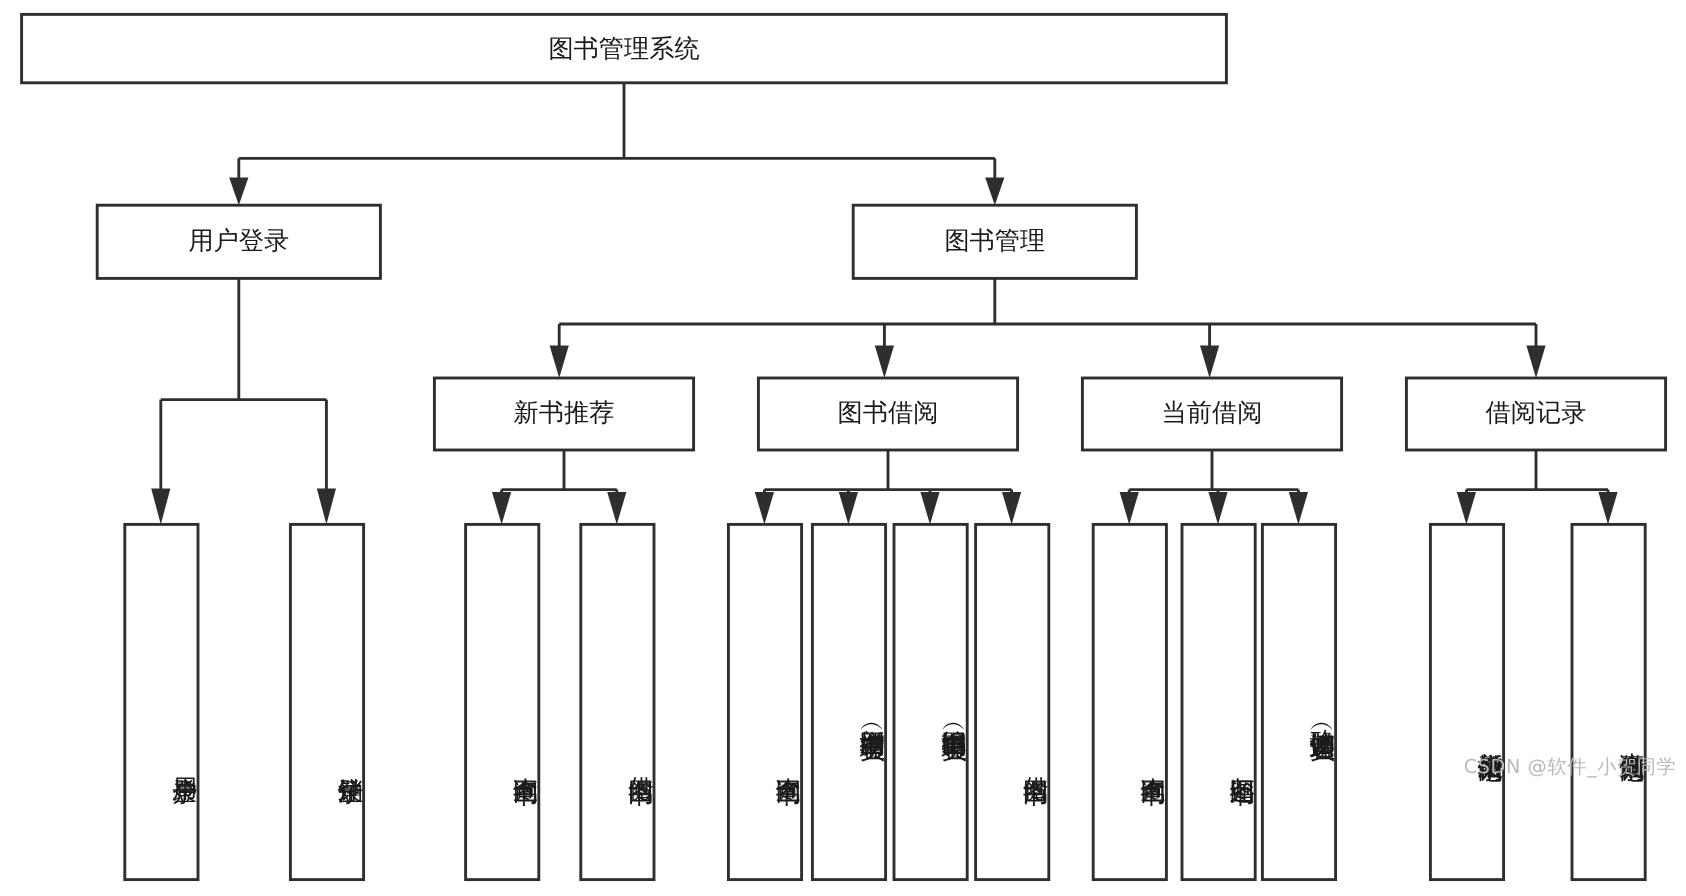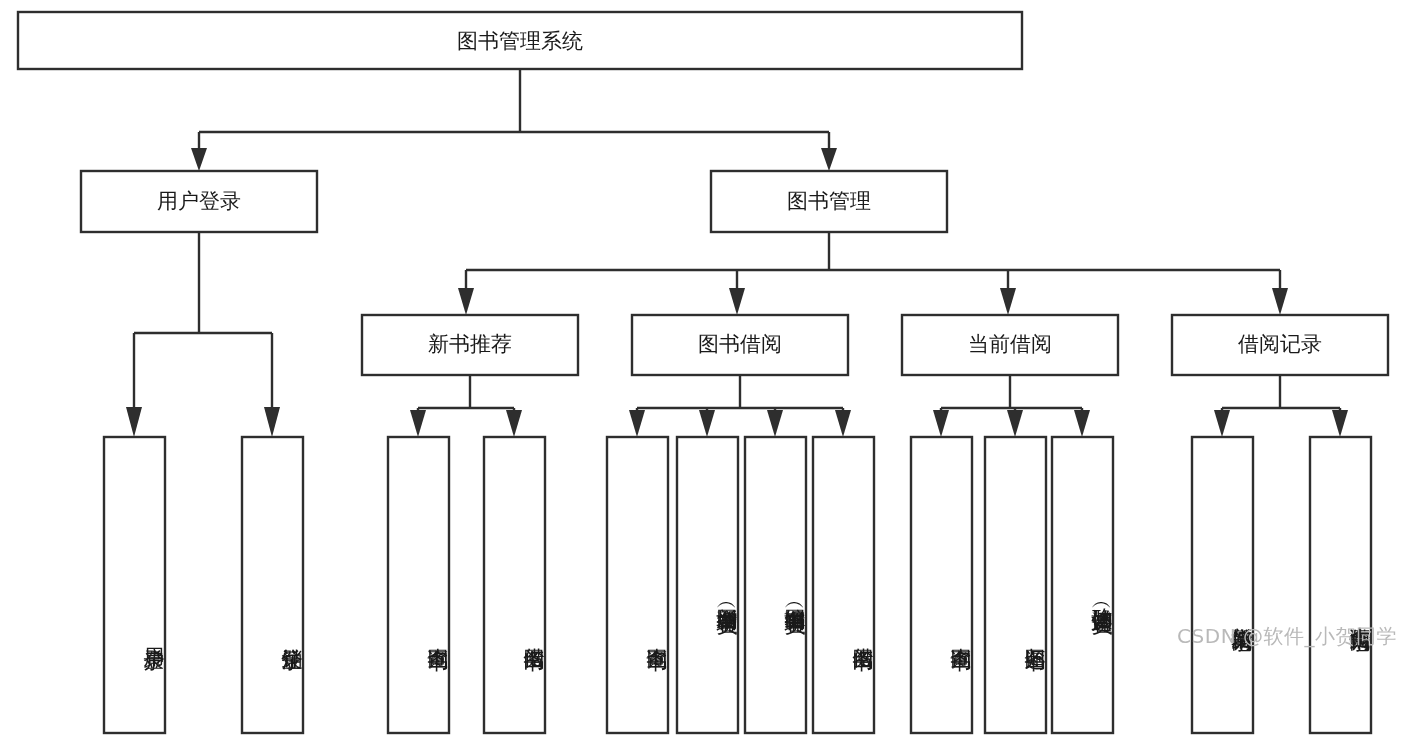--- a/index.html
+++ b/index.html
@@ -63,21 +63,21 @@
     align-items: flex-start;
     justify-content: center;
     white-space: nowrap;
     pointer-events: none;
   }
   .watermark {
     position: absolute;
     right: 8px;
     bottom: 6px;
     font-family: "DejaVu Sans", "Liberation Sans", sans-serif;
-    font-size: 20px;
+    font-size: 16px;
     color: #b9b9b9;
     letter-spacing: 0.5px;
     white-space: nowrap;
   }
 </style>
 </head>
 <body>
 
 <div id="diagram-root">
 

